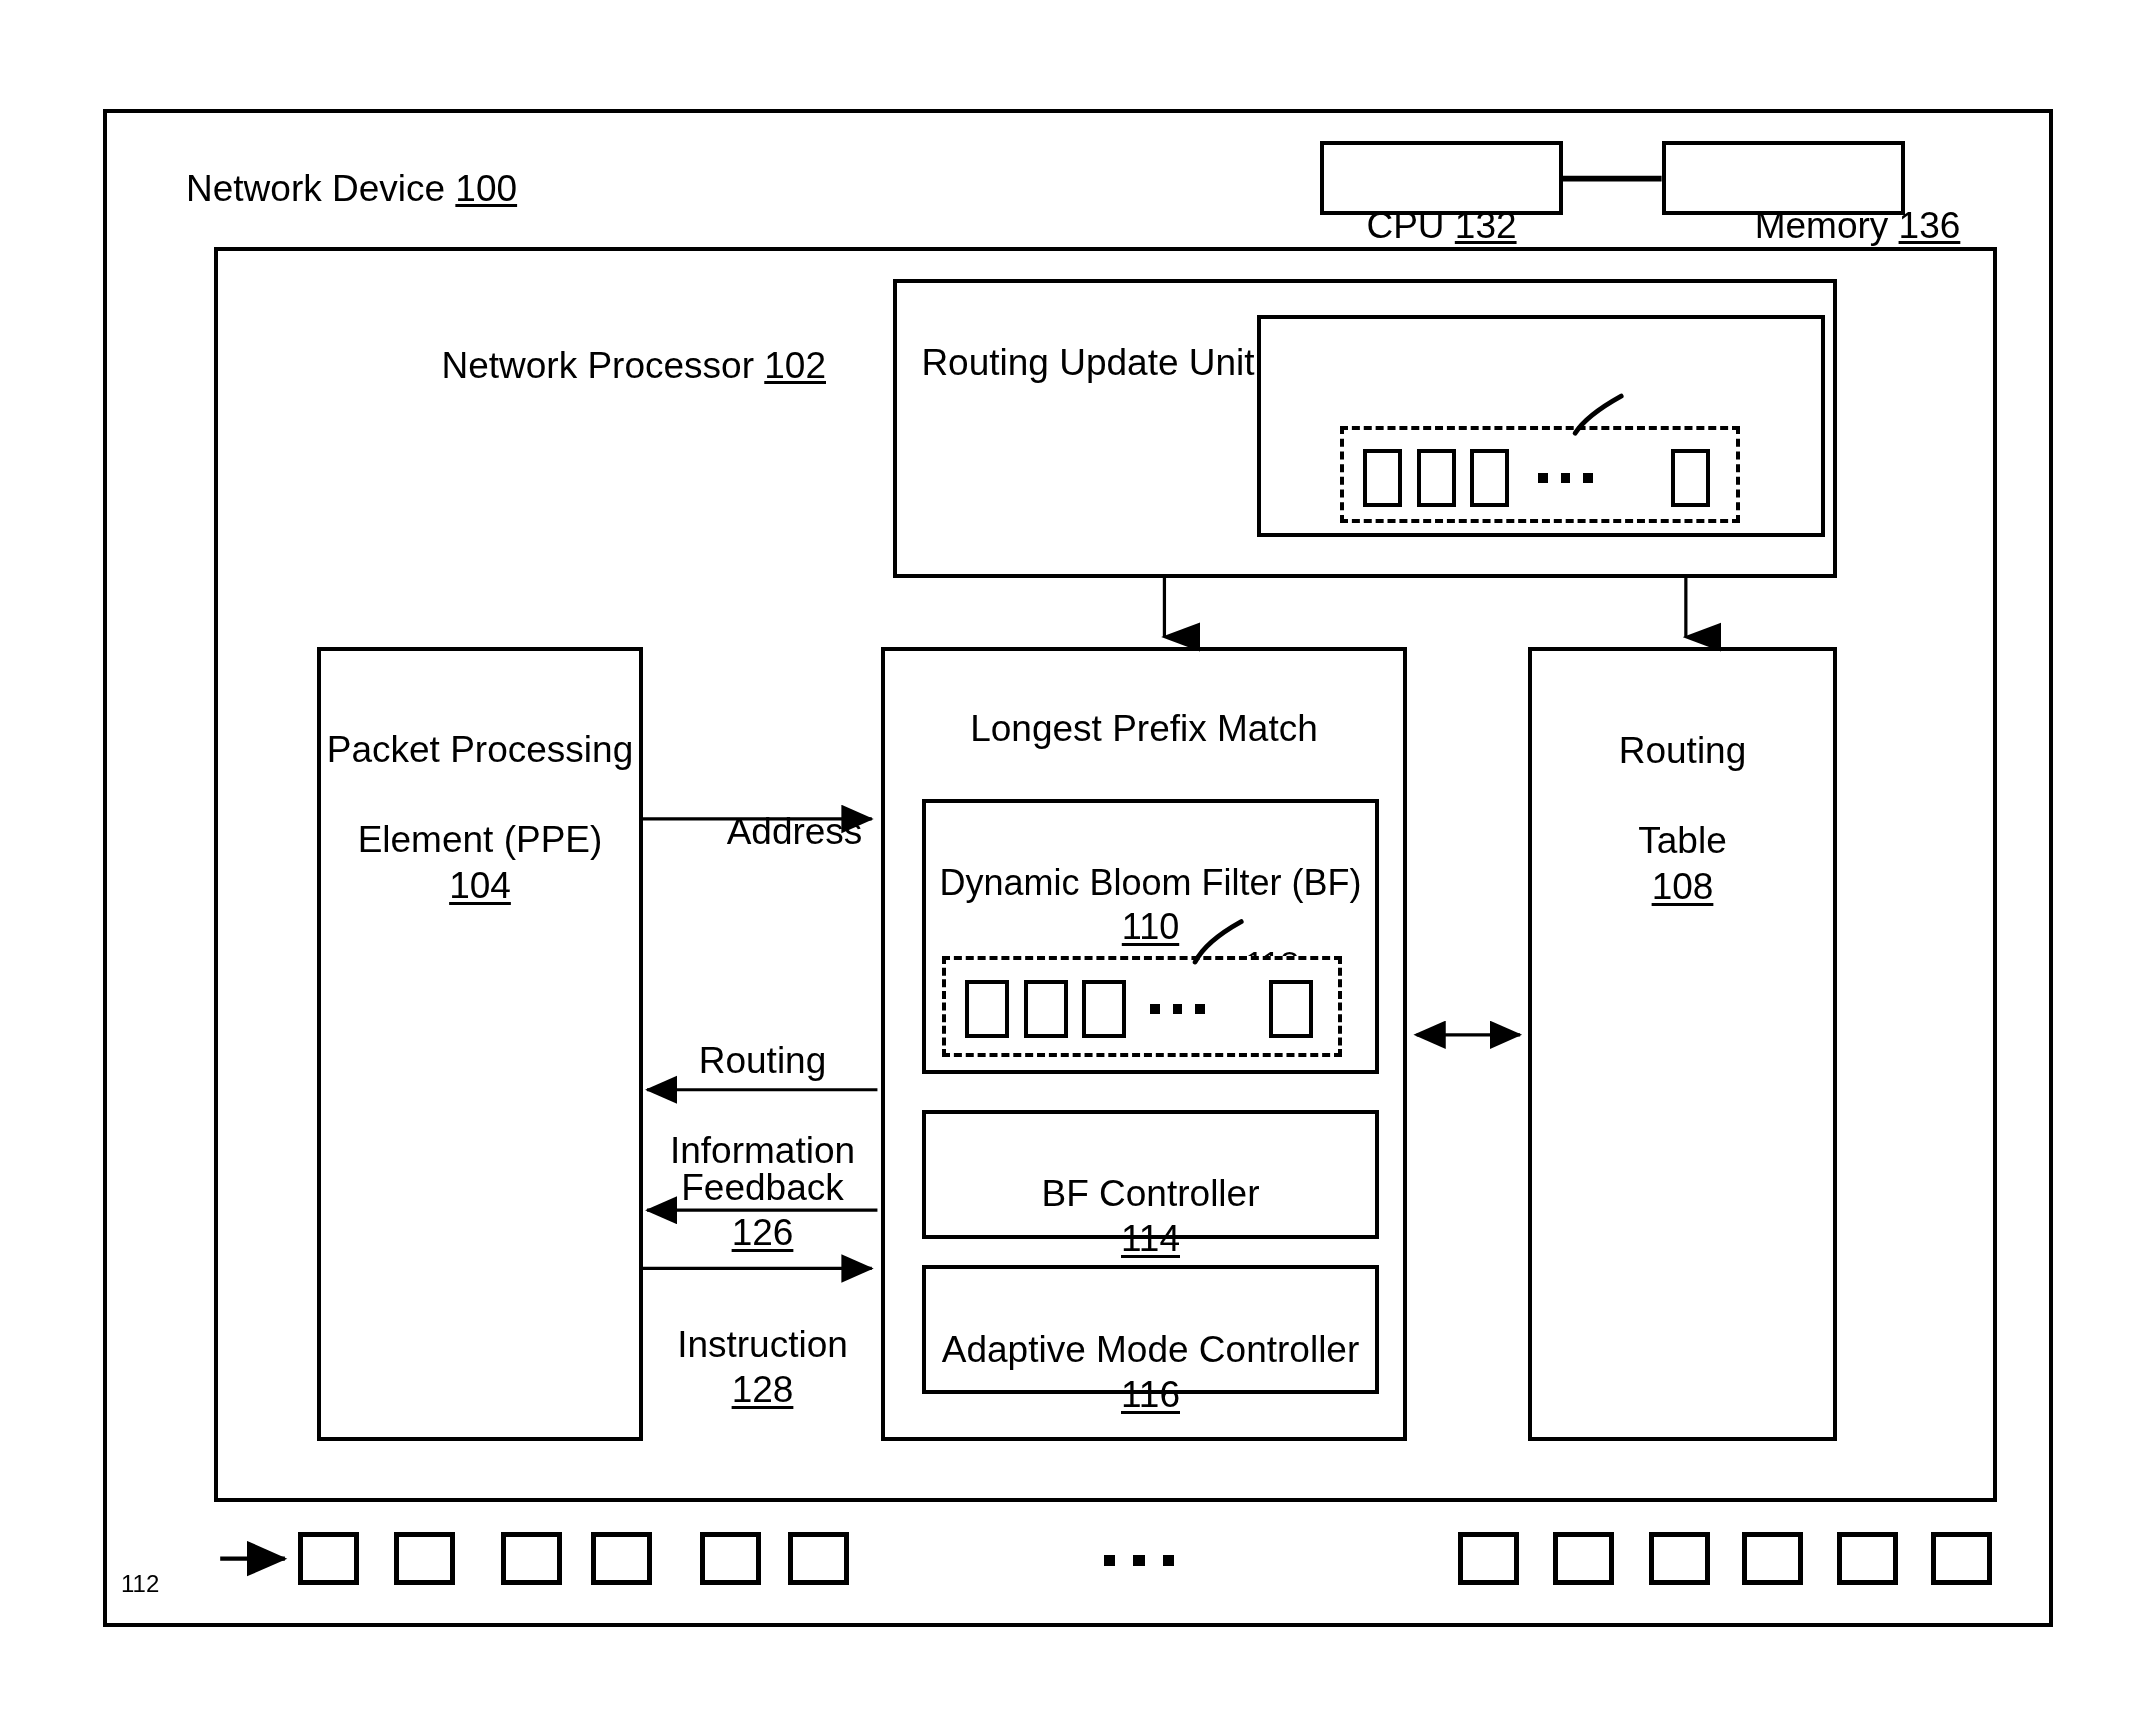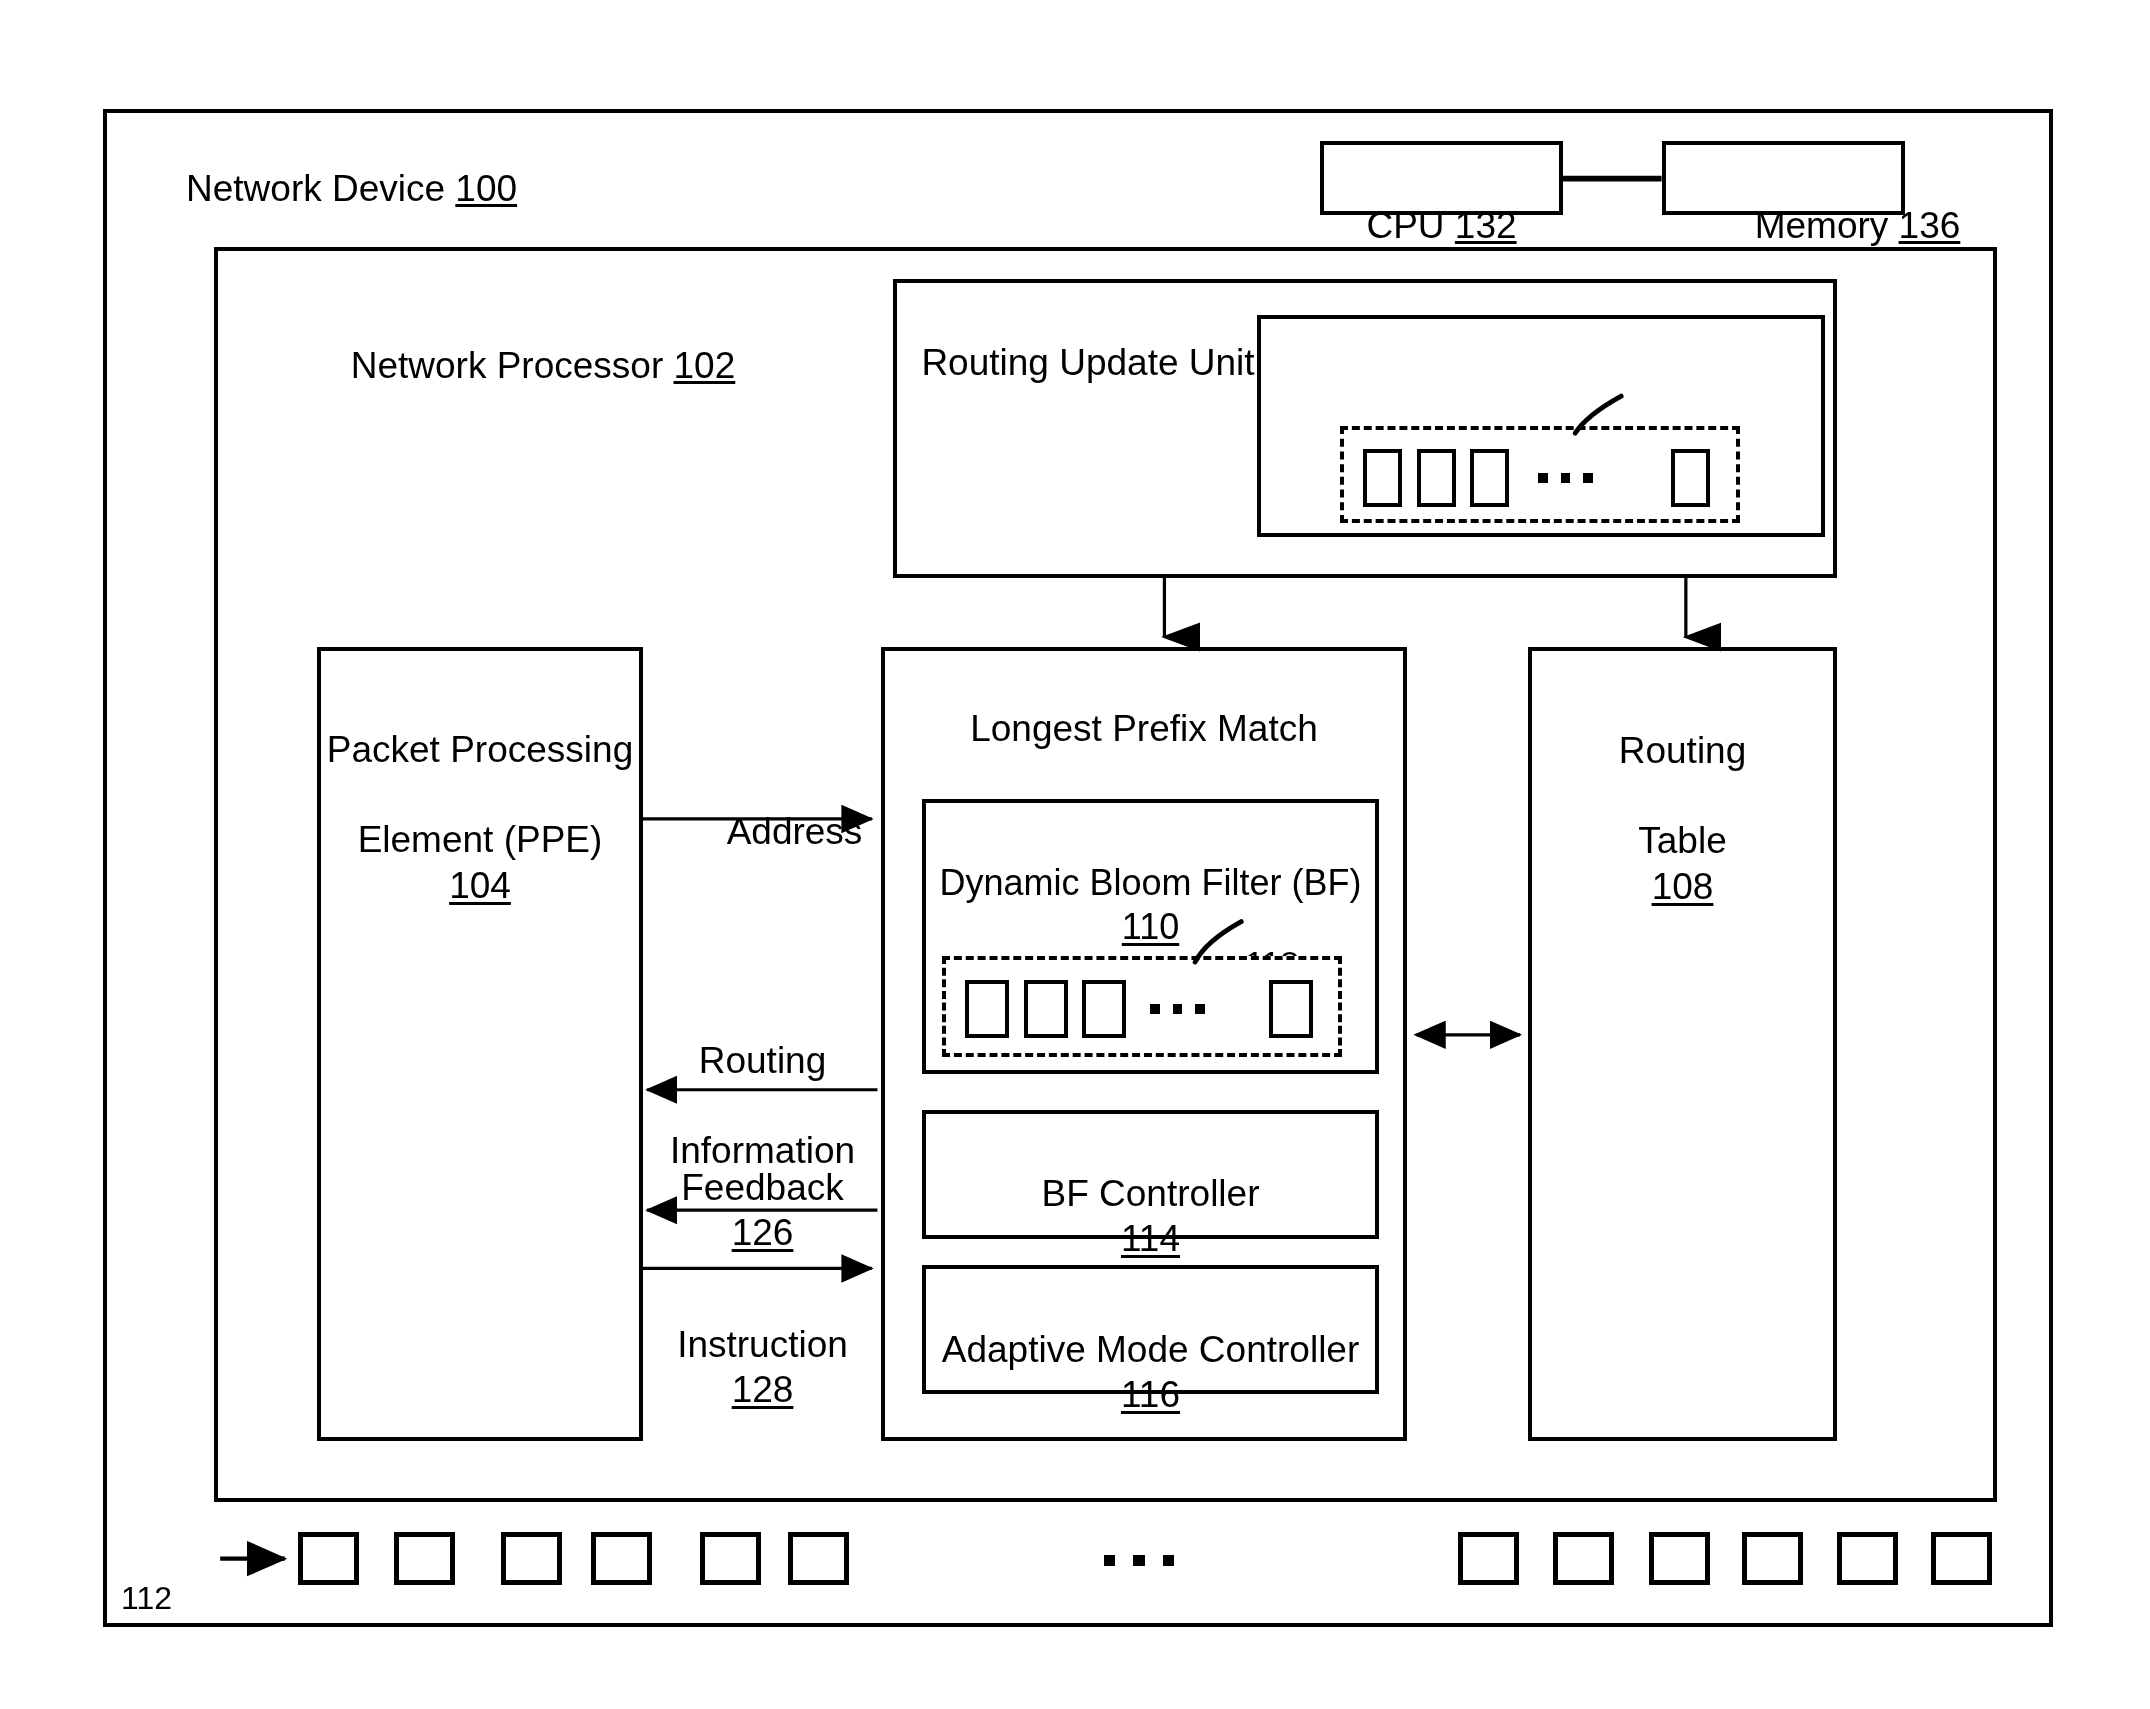--- a/index.html
+++ b/index.html
@@ -45,21 +45,21 @@
   <div class="lbl t46" style="left:1320px;top:158px;width:243px;">
     <span>CPU</span> <span class="u">132</span>
   </div>
 
   <div class="box" style="left:1662px;top:141px;width:243px;height:74px;"></div>
   <div class="lbl t46" style="left:1736px;top:158px;width:243px;">
     <span>Memory</span> <span class="u">136</span>
   </div>
 
   <div class="box" style="left:214px;top:247px;width:1783px;height:1255px;"></div>
-  <div class="lbl t46" style="left:260px;top:298px;width:566px;text-align:center;">
+  <div class="lbl t46" style="left:260px;top:298px;width:566px;text-align:right;">
     <span>Network Processor</span> <span class="u">102</span>
   </div>
 
   <div class="box" style="left:893px;top:279px;width:944px;height:299px;"></div>
   <div class="lbl t46" style="left:914px;top:295px;width:348px;">
     <span>Routing Update Unit</span>
   </div>
 
   <div class="box" style="left:1257px;top:315px;width:568px;height:222px;"></div>
 
@@ -146,21 +146,21 @@
   <div class="lbl t46" style="left:643px;top:1120px;width:239px;">
     <span>Feedback</span>
     <span class="num">126</span>
   </div>
 
   <div class="lbl t46" style="left:643px;top:1277px;width:239px;">
     <span>Instruction</span>
     <span class="num">128</span>
   </div>
 
-  <div class="lbl t50" style="left:121px;top:1540px;width:105px;font-size:32px;text-align:left;">
+  <div class="lbl t50" style="left:121px;top:1540px;width:105px;font-size:24px;text-align:left;">
     <span>112</span>
   </div>
 
   <div class="port" style="left:298px;top:1532px;width:61px;height:53px;"></div>
   <div class="port" style="left:394px;top:1532px;width:61px;height:53px;"></div>
   <div class="port" style="left:501px;top:1532px;width:61px;height:53px;"></div>
   <div class="port" style="left:591px;top:1532px;width:61px;height:53px;"></div>
   <div class="port" style="left:700px;top:1532px;width:61px;height:53px;"></div>
   <div class="port" style="left:788px;top:1532px;width:61px;height:53px;"></div>
 

